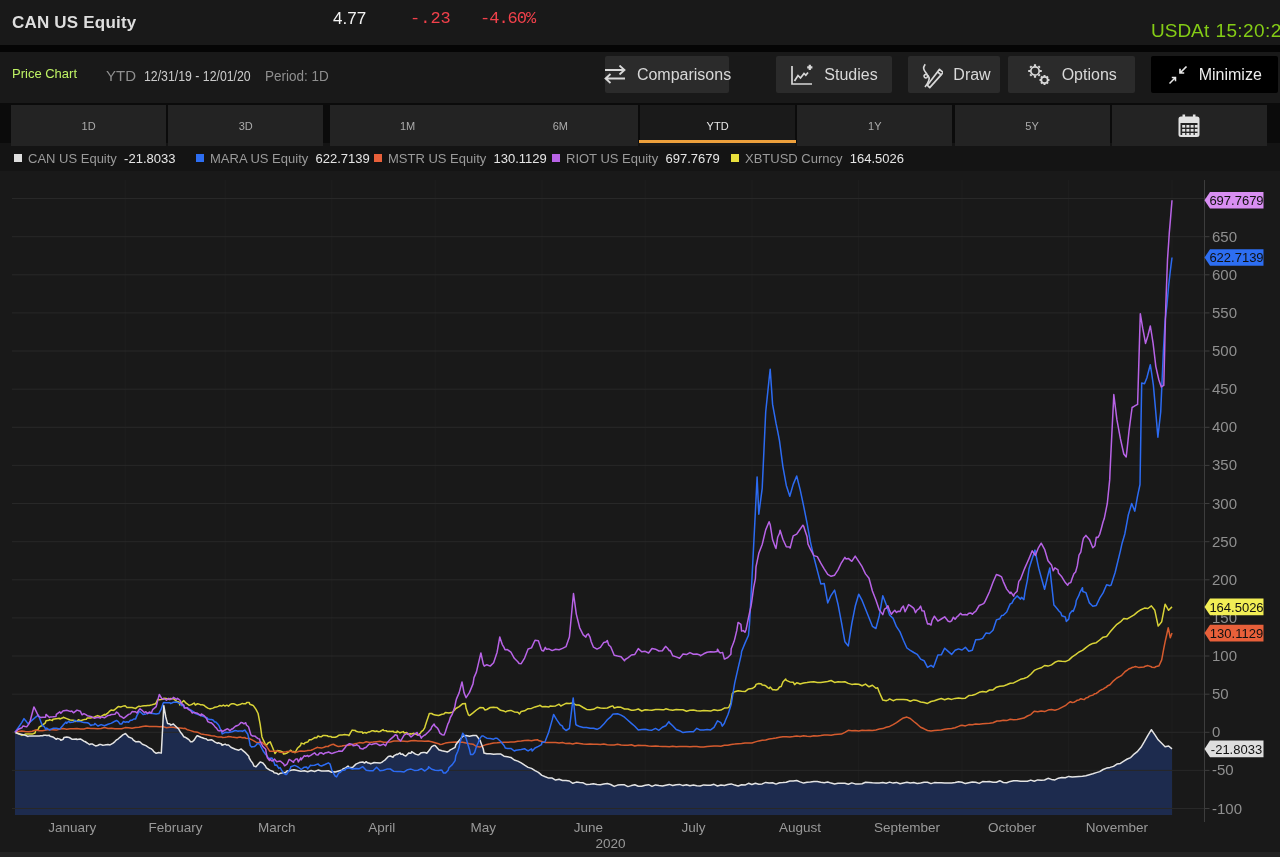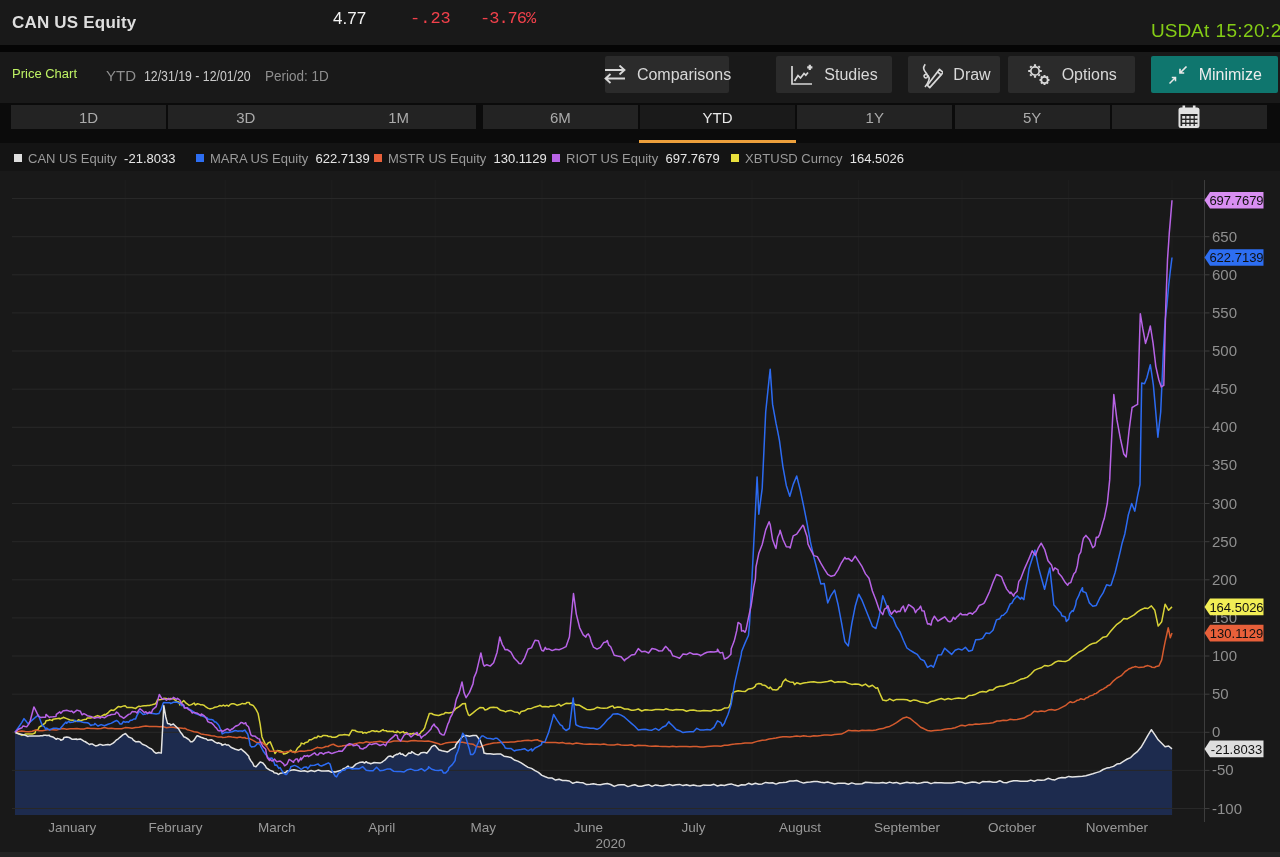--- a/index.html
+++ b/index.html
@@ -16,22 +16,22 @@
 .px { top:9px; font-size:17px; color:#f2f2f2; }
 .neg { color:#f2414b;font-family:Liberation Mono, monospace; }
 .usd { top:20px; font-size:19px; color:#84cc16; }
 .pc { left:12px; top:66px; font-size:13px; color:#bef264; }
 .ytd { left:106px; top:67px; font-size:15px; color:#8f8f8f; }
 .dates { left:144px; top:67px; font-size:15px; color:#cbcbcb; transform:scaleX(0.82); transform-origin:left center; }
 .period { left:265px; top:67px; font-size:15px; color:#8f8f8f; transform:scaleX(0.9); transform-origin:left center; }
 .btn { position:absolute; top:56px; height:37px; background:#2b2b2b; border-radius:2px;
   color:#d8d8d8; font-size:16px; display:flex; align-items:center; justify-content:center; gap:10px; }
 .btn svg { flex:0 0 auto; }
-.tab { position:absolute; top:105px; height:24px; background:#232323; color:#ababab;
-  font-size:15px; display:flex; align-items:center; justify-content:center; }
+.tab { position:absolute; top:105px; height:41px; background:#232323; color:#ababab;
+  font-size:11px; display:flex; align-items:center; justify-content:center; }
 .tab.sel { background:#1a1a1a; color:#e8e8e8; }
 .tabline { position:absolute; top:140px; height:3px; background:#eda03c; }
 .leg { position:absolute; top:151px; font-size:13px; color:#9a9a9a; }
 .leg b { font-weight:normal; color:#e6e6e6; }
 .sq { position:absolute; top:154px; width:8px; height:8px; }
 .tagtxt { font-size:13px; fill:#111111; }
 svg text { font-family:"Liberation Sans", sans-serif; }
 </style></head>
 <body>
 <div class="abs chart"></div>
@@ -144,21 +144,21 @@
 <div class="abs hdr"></div>
 <div class="abs gap1"></div>
 <div class="abs tool"></div>
 <div class="abs tabrow"></div>
 <div class="abs legrow"></div>
 <div class="abs botbar"></div>
 
 <div class="t sym">CAN US Equity</div>
 <div class="t px" style="left:333px">4.77</div>
 <div class="t px neg" style="left:410px">-.23</div>
-<div class="t px neg" style="left:480px;letter-spacing:-1px">-3.76%</div>
+<div class="t px neg" style="left:480px;letter-spacing:-1px">-4.60%</div>
 <div class="t usd" style="left:1151px">USD</div>
 <div class="t usd" style="left:1191px;letter-spacing:0.4px">At 15:20:27</div>
 
 <div class="t pc">Price Chart</div>
 <div class="t ytd">YTD</div>
 <div class="t dates">12/31/19 - 12/01/20</div>
 <div class="t period">Period: 1D</div>
 
 <div class="btn" style="left:605px;width:124px">
     <svg width="24" height="20" viewBox="0 0 24 20">
@@ -197,33 +197,33 @@
 <path d="M9 1.2 V3 M9 13 V14.8 M2.2 8 H4 M14 8 H15.8 M4.2 3.2 L5.5 4.5 M12.5 11.5 L13.8 12.8 M13.8 3.2 L12.5 4.5 M5.5 11.5 L4.2 12.8"></path>
         </g>
 <circle cx="18.5" cy="17" r="3.2"></circle>
 <g stroke-width="2">
 <path d="M18.5 12 V13.6 M18.5 20.4 V22 M13.5 17 H15.1 M21.9 17 H23.5 M15 13.5 L16.1 14.6 M20.9 19.4 L22 20.5 M22 13.5 L20.9 14.6 M16.1 19.4 L15 20.5"></path>
         </g>
       </g>
     </svg>
     <span>Options</span>
   </div>
-<div class="btn" style="left:1151px;width:126.5px;background:#0f766e;color:#ececec">
+<div class="btn" style="left:1151px;width:126.5px;background:#000000;color:#ececec">
     <svg width="22" height="22" viewBox="0 0 22 22">
       <g stroke="#e8e8e8" stroke-width="1.7" fill="none">
 <path d="M19.5 2.5 L13 9 M13 4.8 V9 H17.2"></path>
 <path d="M2.5 19.5 L8.5 13.5 M8.5 17.2 V13.5 H4.8" stroke-width="1.5"></path>
       </g>
     </svg>
     <span>Minimize</span>
   </div>
 
 <div class="tab" style="left:11.0px;width:155.2px">1D</div>
 <div class="tab" style="left:168.2px;width:155.2px">3D</div>
-<div class="tab" style="left:321px;width:155.2px">1M</div>
+<div class="tab" style="left:330px;width:155.2px">1M</div>
 <div class="tab" style="left:482.8px;width:155.2px">6M</div>
 <div class="tab sel" style="left:640.0px;width:155.2px">YTD</div>
 <div class="tabline" style="left:639.0px;width:157.2px"></div>
 <div class="tab" style="left:797.2px;width:155.2px">1Y</div>
 <div class="tab" style="left:954.5px;width:155.2px">5Y</div>
 <div class="tab" style="left:1111.8px;width:155.2px">
     <svg width="22" height="24" viewBox="0 0 22 24">
 <rect x="1.5" y="3.5" width="19" height="18.5" rx="1.5" fill="none" stroke="#e2e2e2" stroke-width="2"></rect>
 <rect x="1.5" y="3.5" width="19" height="5.5" fill="#e2e2e2"></rect>
 <rect x="4.5" y="0.5" width="2.6" height="4.5" fill="#e2e2e2"></rect>

